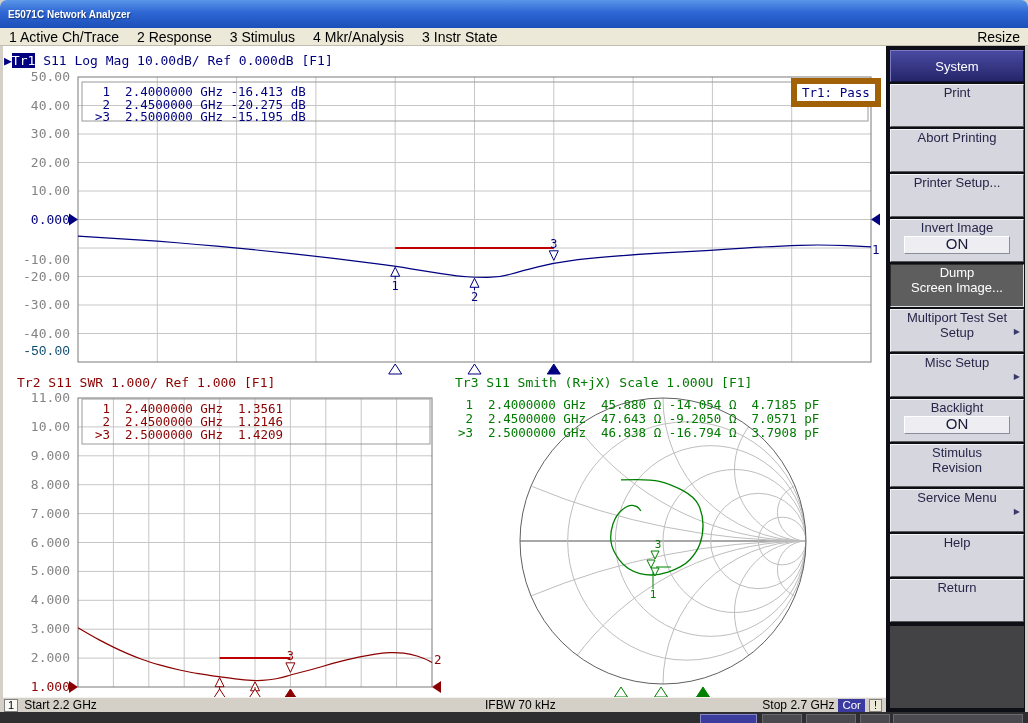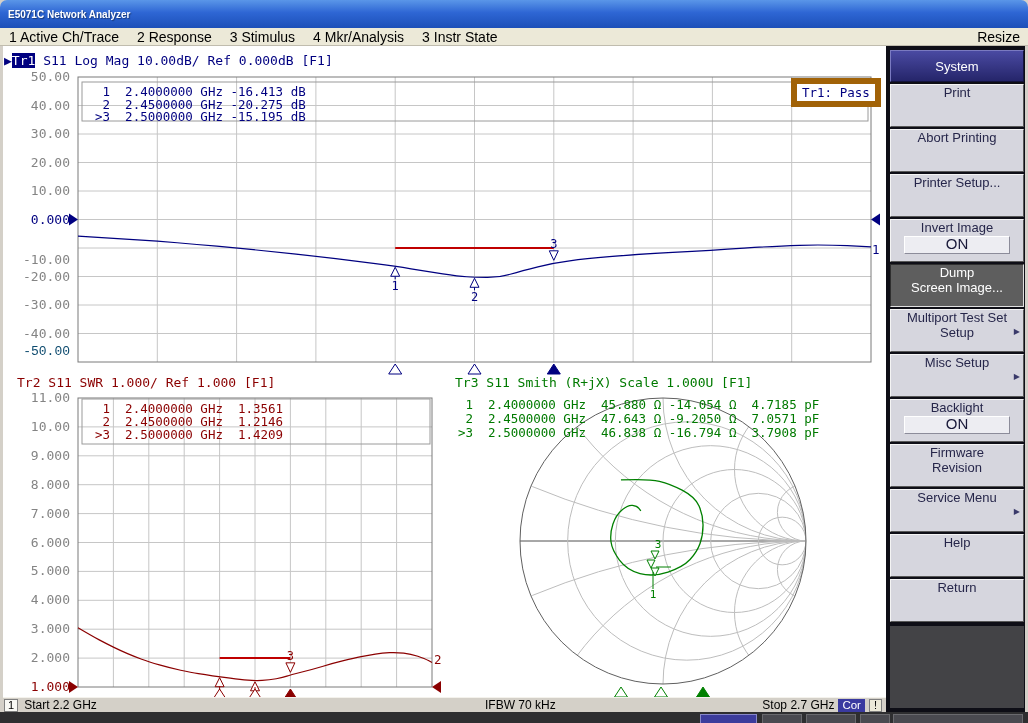--- a/index.html
+++ b/index.html
@@ -245,21 +245,21 @@
           <div>Multiport Test Set</div>
           <div>Setup</div>
           <span class="sk-arrow">▶</span>
         </div><div class="sk-btn">
           <div>Misc Setup</div>
           <span class="sk-arrow">▶</span>
         </div><div class="sk-btn">
           <div>Backlight</div>
           <div class="sk-toggle">ON</div>
         </div><div class="sk-btn">
-          <div>Firmware</div>
+          <div>Stimulus</div>
           <div>Revision</div>
         </div><div class="sk-btn">
           <div>Service Menu</div>
           <span class="sk-arrow">▶</span>
         </div><div class="sk-btn">
           <div>Help</div>
         </div><div class="sk-btn">
           <div>Return</div>
         </div></div>
     <div class="sk-filler"></div>

